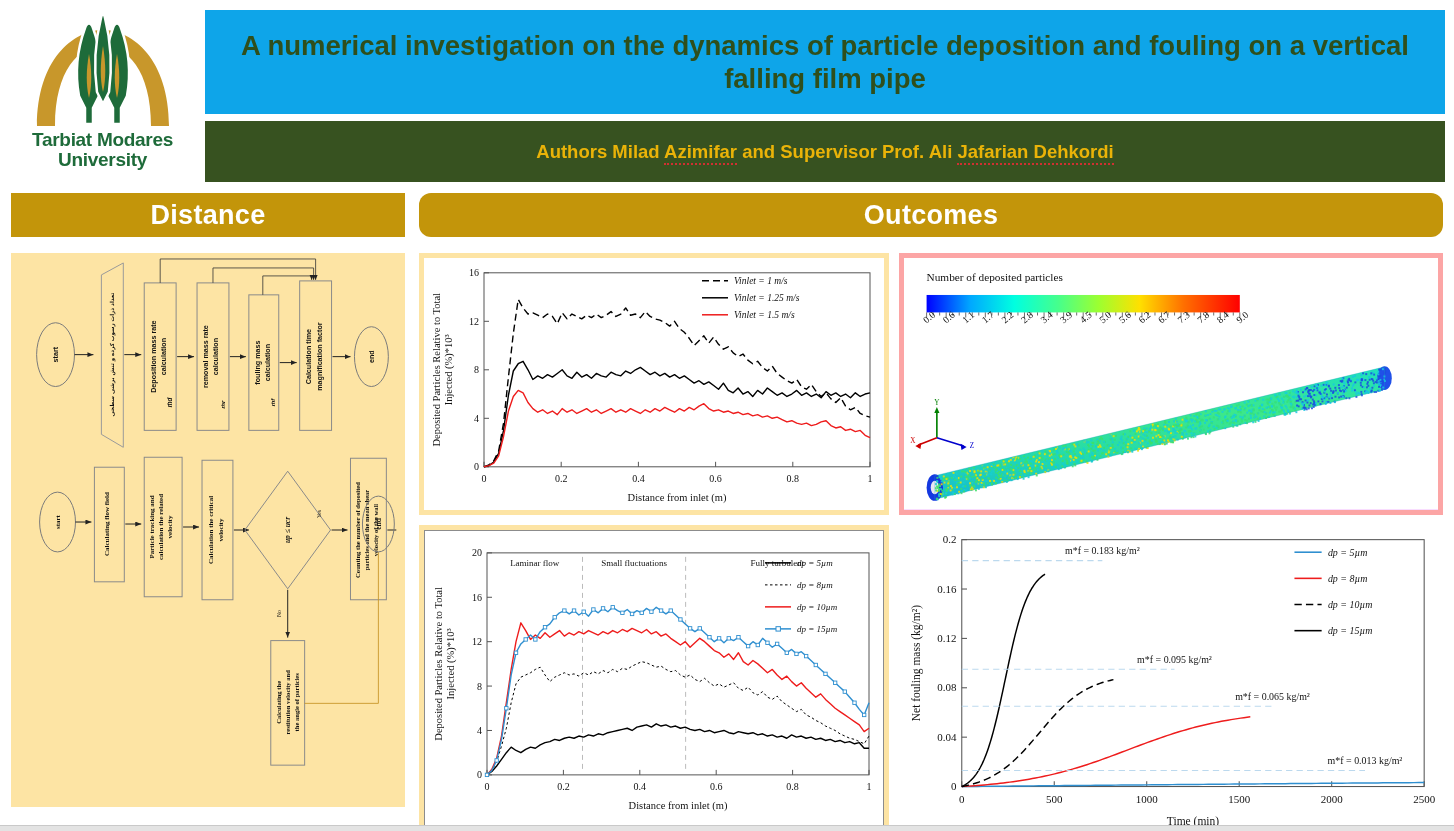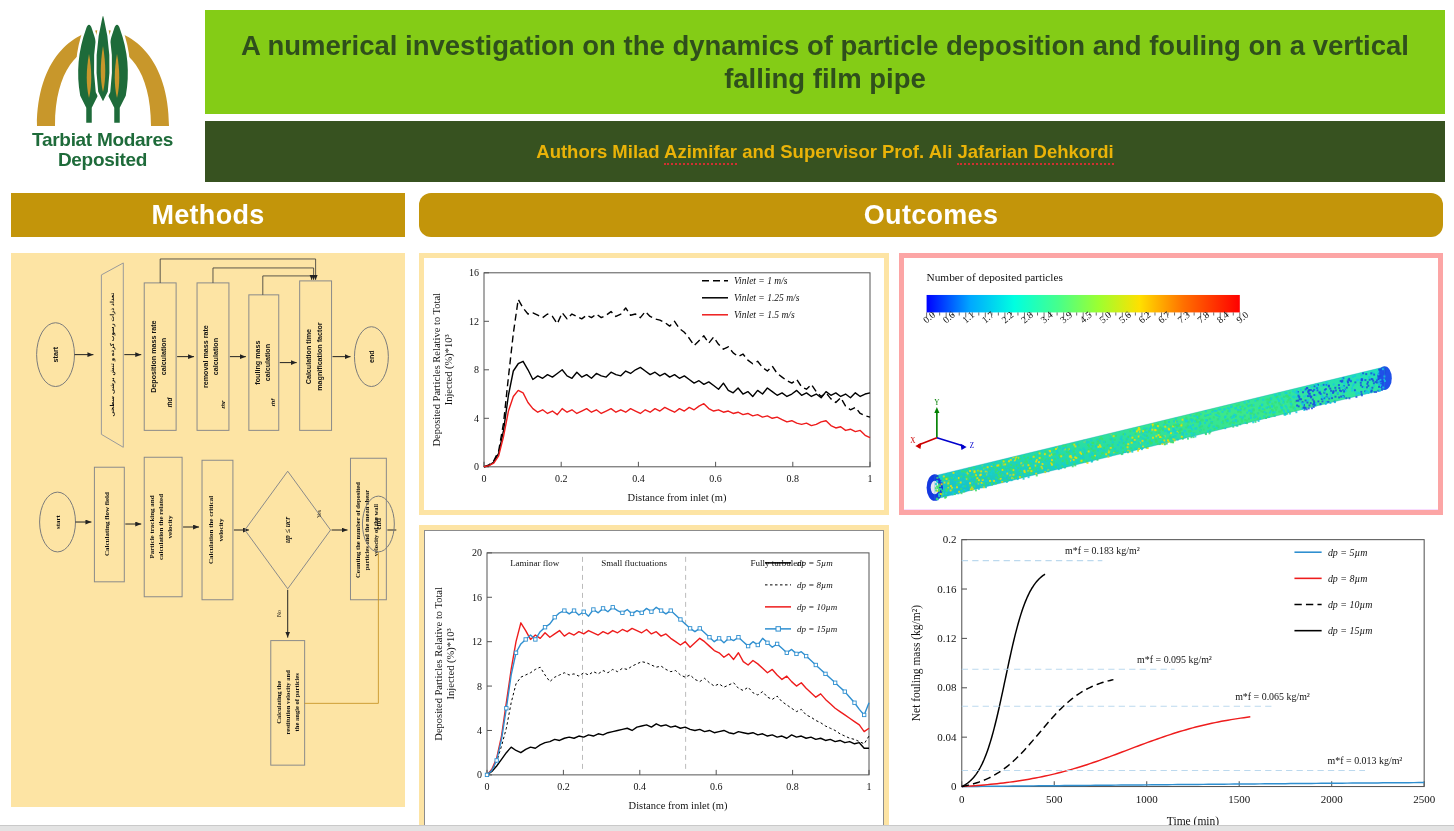--- a/index.html
+++ b/index.html
@@ -18,21 +18,21 @@
     align-items: center; justify-content: flex-start; padding-top: 12px;
   }
   .logo-mark { width: 160px; height: 118px; }
   .logo-text {
     font-family: "Liberation Sans", sans-serif;
     font-weight: bold; font-size: 19px; color: #1e6b3a;
     line-height: 1.04; text-align: right; letter-spacing: -0.3px;
   }
   .head-right { flex: 1; padding: 10px 9px 8px 0; display: flex; flex-direction: column; }
   .title-band {
-    background: #84cc16; height: 104px;
+    background: #0ea5e9; height: 104px;
     display: flex; align-items: center; justify-content: flex-end;
     padding: 4px 26px;
   }
   .title-band h1 {
     font-family: "Liberation Sans", sans-serif;
     font-size: 27.5px; font-weight: bold; color: #2f4f1c;
     text-align: center; line-height: 1.2;
   }
   .author-band {
     background: #375220; flex: 1; margin-top: 7px;
@@ -92,36 +92,36 @@
     <svg class="logo-mark" viewBox="0 0 160 118">
       <path d="M14 114 C14 48, 50 18, 80 18 C110 18, 146 48, 146 114 L128 114 C128 58, 104 34, 80 34 C56 34, 32 58, 32 114 Z" fill="#c8972b"></path>
       <path d="M62 16 C54 38, 52 62, 56 84 L62 96 L62 112 L70 112 L70 96 L76 84 C80 62, 78 38, 70 16 C68 10, 64 10, 62 16 Z" fill="#1e6b3a" stroke="#ffffff" stroke-width="2.5"></path>
       <path d="M66 42 C63 58, 63 74, 66 86 C69 74, 69 58, 66 42 Z" fill="#c8972b"></path>
       <path d="M90 16 C82 38, 80 62, 84 84 L90 96 L90 112 L98 112 L98 96 L104 84 C108 62, 106 38, 98 16 C96 10, 92 10, 90 16 Z" fill="#1e6b3a" stroke="#ffffff" stroke-width="2.5"></path>
       <path d="M94 42 C91 58, 91 74, 94 86 C97 74, 97 58, 94 42 Z" fill="#c8972b"></path>
       <path d="M78 6 C72 30, 71 58, 74 80 L80 92 L86 80 C89 58, 88 30, 82 6 C81 1, 79 1, 78 6 Z" fill="#1e6b3a" stroke="#ffffff" stroke-width="2.5"></path>
       <path d="M80 34 C77 52, 77 68, 80 80 C83 68, 83 52, 80 34 Z" fill="#c8972b"></path>
     </svg>
     <div class="logo-text">Tarbiat Modares</div>
-    <div class="logo-text">Deposited</div>
+    <div class="logo-text">University</div>
   </div>
 
   <div class="head-right">
     <div class="title-band">
       <h1>A numerical investigation on the dynamics of particle deposition and fouling on a vertical falling film pipe</h1>
     </div>
     <div class="author-band">
       <p><span>Authors Milad </span><span class="u">Azimifar</span><span> and Supervisor Prof. Ali </span><span class="u">Jafarian Dehkordi</span></p>
     </div>
   </div>
 </div>
 
 <div class="sec-row">
   <div class="sec-bar sec-methods">
-    <span>Methods</span>
+    <span>Distance</span>
   </div>
   <div class="sec-bar sec-outcomes">
     <span>Outcomes</span>
   </div>
 </div>
 
 <div class="body-row">
 
   <div class="methods-panel">
     <svg class="fc-svg" viewBox="0 0 394 556">

